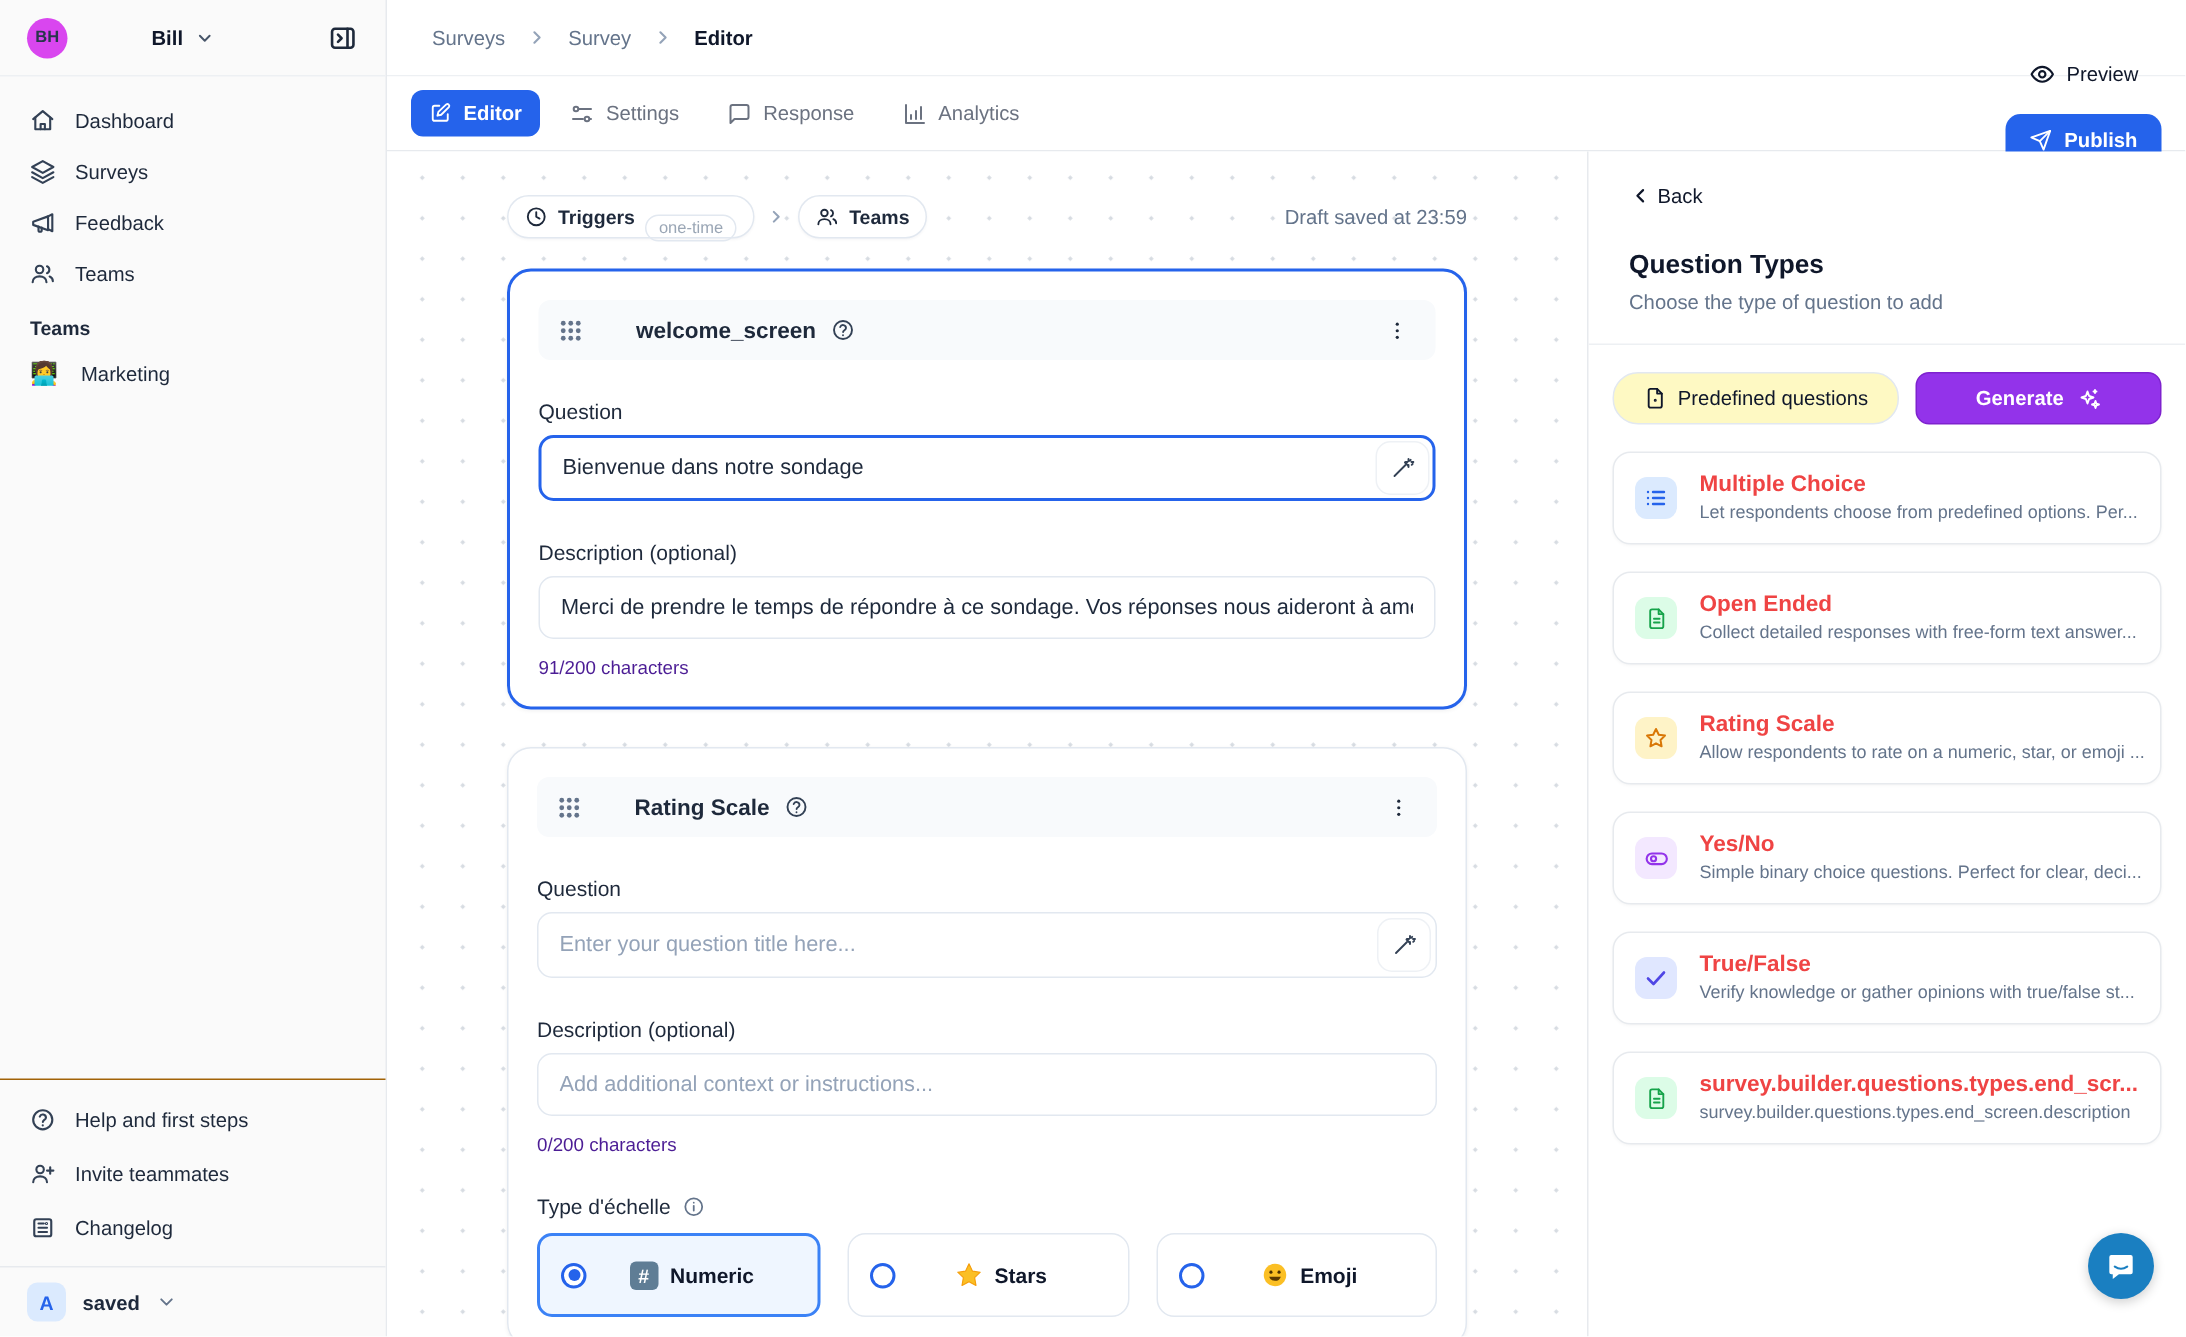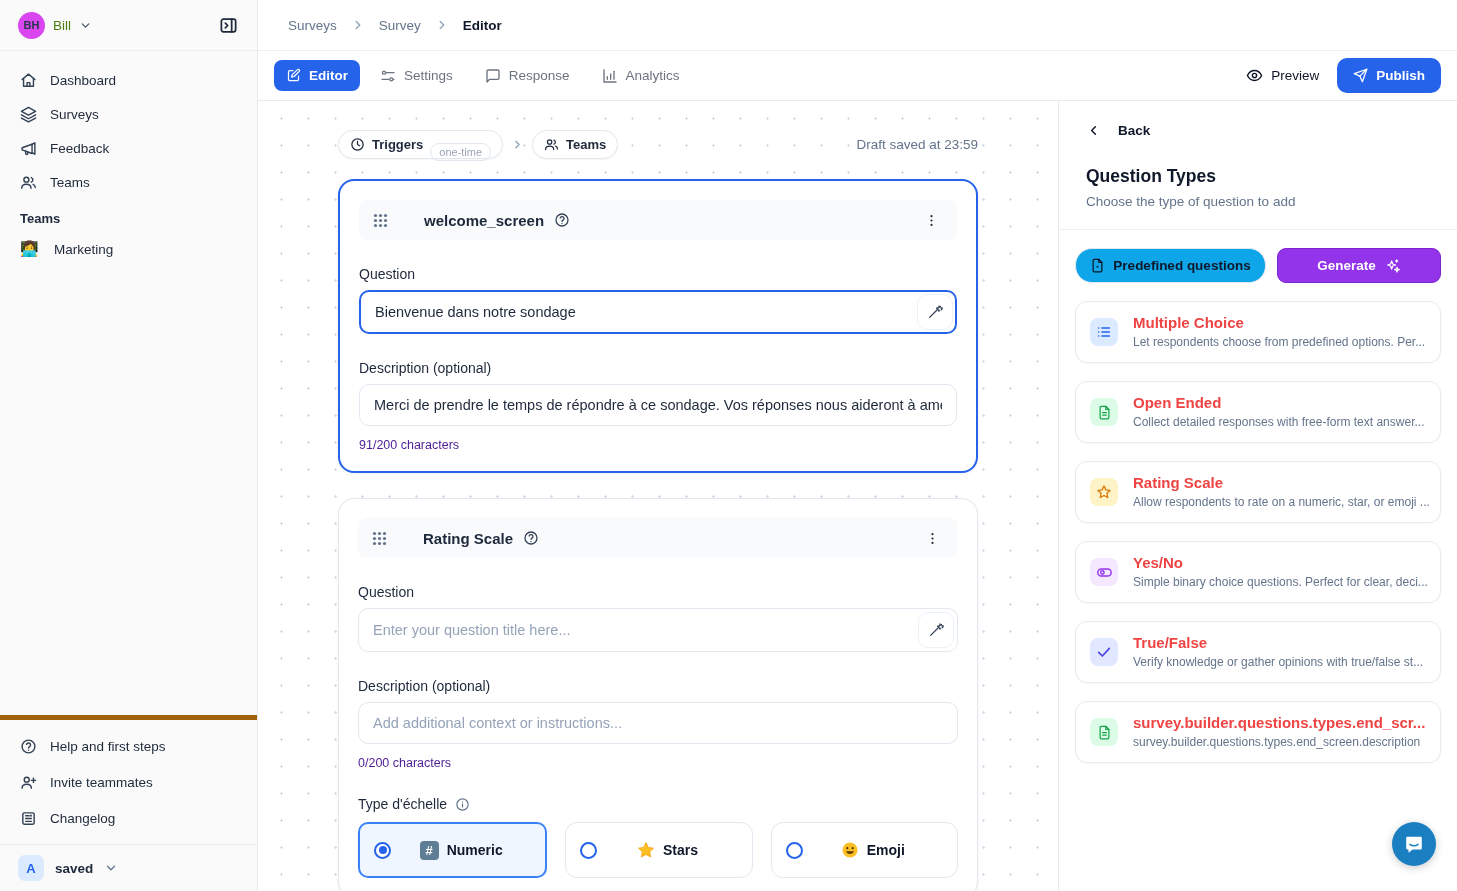--- a/index.html
+++ b/index.html
@@ -9,32 +9,32 @@
 
   .app { display:flex; width:1457px; height:891px; }
 
   
   .sidebar { width:258px; flex-shrink:0; background:#fafafa; border-right:1px solid #e7eaee;
     display:flex; flex-direction:column; }
   .sb-top { height:51px; border-bottom:1px solid #edf0f3; display:flex; align-items:center;
     padding:0 14px 0 18px; gap:8px; }
   .avatar-circle { width:27px; height:27px; border-radius:50%; background:#d946ef; color:#27364b;
     font-size:11px; font-weight:700; display:flex; align-items:center; justify-content:center; }
-  .sb-user-name { font-size:13.5px; font-weight:400; color:#4d7c0f; }
+  .sb-user-name { font-size:13.5px; font-weight:700; color:#0f172a;margin-left:48px; }
   .sb-toggle { margin-left:auto; width:30px; height:30px; border:none; background:transparent;
     border-radius:50%; display:flex; align-items:center; justify-content:center; cursor:pointer; }
   .sb-nav { padding:12px 0 0; }
   .sb-item { height:34px; display:flex; align-items:center; gap:13px; padding:0 20px;
     font-size:13.5px; color:#1e293b; cursor:pointer; }
   .sb-item svg { color:#334155; }
   .sb-section-label { padding:12px 20px 6px; font-size:13px; font-weight:700; color:#1e293b; }
   .sb-team-item { height:34px; display:flex; align-items:center; gap:17px; padding:0 20px;
     font-size:13.5px; color:#1e293b; cursor:pointer; }
   .team-emoji { font-size:15px; width:17px; }
-  .sb-footer { margin-top:auto; border-top:5px solid #a16207; padding:8px 0 0; background:#fafafa; }
+  .sb-footer { margin-top:auto; border-top:1px solid #a16207; padding:8px 0 0; background:#fafafa; }
   .sb-footer .sb-item { height:36px; }
   .sb-account { border-top:1px solid #e7eaee; margin-top:8px; padding:10px 18px; display:flex;
     align-items:center; gap:11px; cursor:pointer; }
   .avatar-square { width:26px; height:26px; border-radius:7px; background:#dbeafe; color:#2563eb;
     font-size:13px; font-weight:700; display:flex; align-items:center; justify-content:center; }
   .sb-account-name { font-size:13.5px; font-weight:700; color:#1e293b; }
   .sb-account svg { margin-left:auto; color:#64748b; }
 
   
   .main { flex:1; display:flex; flex-direction:column; min-width:0; }
@@ -43,21 +43,21 @@
   .crumb { font-size:13.5px; color:#64748b; cursor:pointer; }
   .crumb.current { color:#0f172a; font-weight:600; }
   .crumb-sep { color:#94a3b8; display:flex; }
 
   .toolbar { height:50px; background:#fff; border-bottom:1px solid #e7eaee; display:flex;
     align-items:center; justify-content:space-between; padding:0 16px; }
   .tabs { display:flex; align-items:center; gap:8px; }
   .tab { display:flex; align-items:center; gap:8px; font-size:13.5px; color:#6b7280;
     padding:8px 12px; border-radius:8px; background:transparent; border:none; cursor:pointer; }
   .tab.active { background:#2563eb; color:#fff; font-weight:600; }
-  .toolbar-right { display:flex; align-items:center; gap:18px; }
+  .toolbar-right { display:flex; align-items:center; gap:18px;flex-direction:column; }
   .preview-btn { display:flex; align-items:center; gap:8px; font-size:13.5px; color:#0f172a;
     background:none; border:none; cursor:pointer; }
   .publish-btn { display:flex; align-items:center; gap:8px; font-size:13.5px; font-weight:600;
     color:#fff; background:#2563eb; border:none; border-radius:10px; padding:10px 16px; cursor:pointer; }
 
   .content { flex:1; display:flex; min-height:0; }
 
   
   .canvas { flex:1; min-width:0; padding:29px 80px 0; overflow:hidden; background:#fff;
     background-image:radial-gradient(#d7dce2 1.3px, transparent 1.4px);
@@ -104,29 +104,29 @@
     flex-shrink:0; display:flex; align-items:center; justify-content:center; }
   .radio.checked::after { content:""; width:8px; height:8px; border-radius:50%; background:#2563eb; }
   .scale-option-label { flex:1; display:flex; align-items:center; justify-content:center; gap:8px;
     font-size:14px; font-weight:600; color:#0f172a; }
   .keycap { width:19px; height:19px; border-radius:4px; background:#5f7d95; color:#fff;
     font-size:13px; font-weight:700; display:flex; align-items:center; justify-content:center; }
 
   
   .panel { width:399px; flex-shrink:0; background:#fff; border-left:1px solid #e7eaee; overflow:hidden; }
   .panel-head { padding:22px 27px 0; }
-  .back-btn { display:flex; align-items:center; gap:17px; background:none; border:none;
-    font-size:13.5px; font-weight:700; color:#0f172a; cursor:pointer; padding:0; }
+  .back-btn { display:flex; align-items:center; gap:4px; background:none; border:none;
+    font-size:13.5px; font-weight:400; color:#0f172a; cursor:pointer; padding:0; }
   .panel-title { font-size:17.5px; font-weight:700; color:#0f172a; margin-top:28px; }
   .panel-subtitle { font-size:13.5px; color:#64748b; margin-top:7px; padding-bottom:20px; }
   .panel-divider { height:1px; background:#edf0f3; }
   .panel-actions { display:flex; gap:11px; padding:18px 16px 16px; }
   .predefined-btn { flex:1; height:35px; display:flex; align-items:center; justify-content:center;
-    gap:8px; background:#0ea5e9; border:1px solid #e2e8f0; border-radius:17px; font-size:13.5px;
-    font-weight:700; color:#0f172a; cursor:pointer; }
+    gap:8px; background:#fef9c3; border:1px solid #e2e8f0; border-radius:17px; font-size:13.5px;
+    font-weight:400; color:#0f172a; cursor:pointer; }
   .generate-btn { width:164px; height:35px; display:flex; align-items:center; justify-content:center;
     gap:9px; background:#9333ea; border:1px solid #7e22ce; border-radius:9px; font-size:13.5px;
     font-weight:600; color:#fff; cursor:pointer; }
   .type-list { padding:2px 16px; display:flex; flex-direction:column; gap:18px; }
   .type-card { display:flex; align-items:center; gap:15px; padding:12px 14px; background:#fff;
     border:1px solid #e7eaee; border-radius:12px; cursor:pointer; min-width:0;
     box-shadow:0 1px 2px rgba(15,23,42,.03); }
   .type-icon { width:28px; height:28px; border-radius:8px; flex-shrink:0; display:flex;
     align-items:center; justify-content:center; }
   .type-text { min-width:0; }

